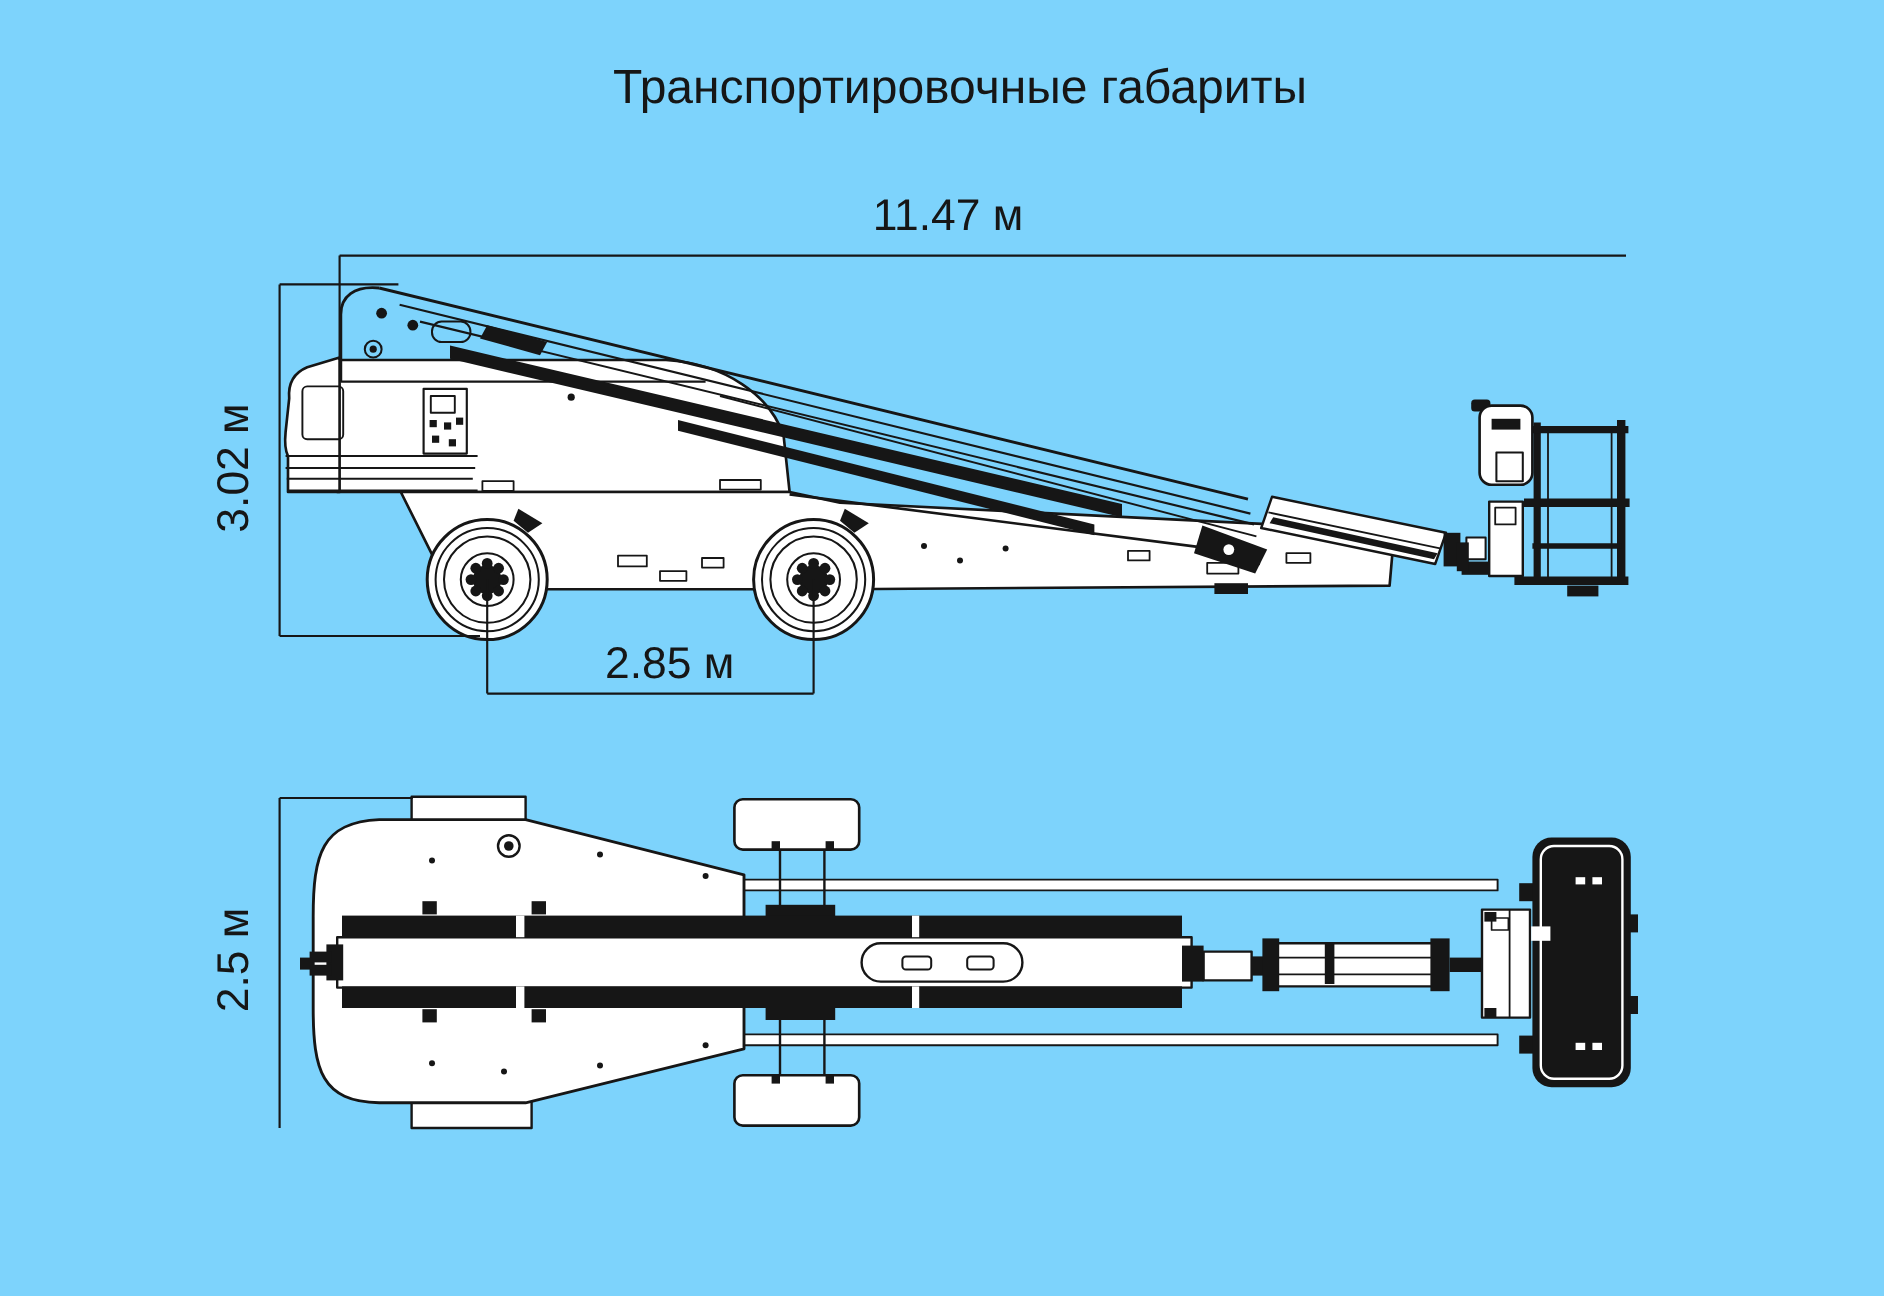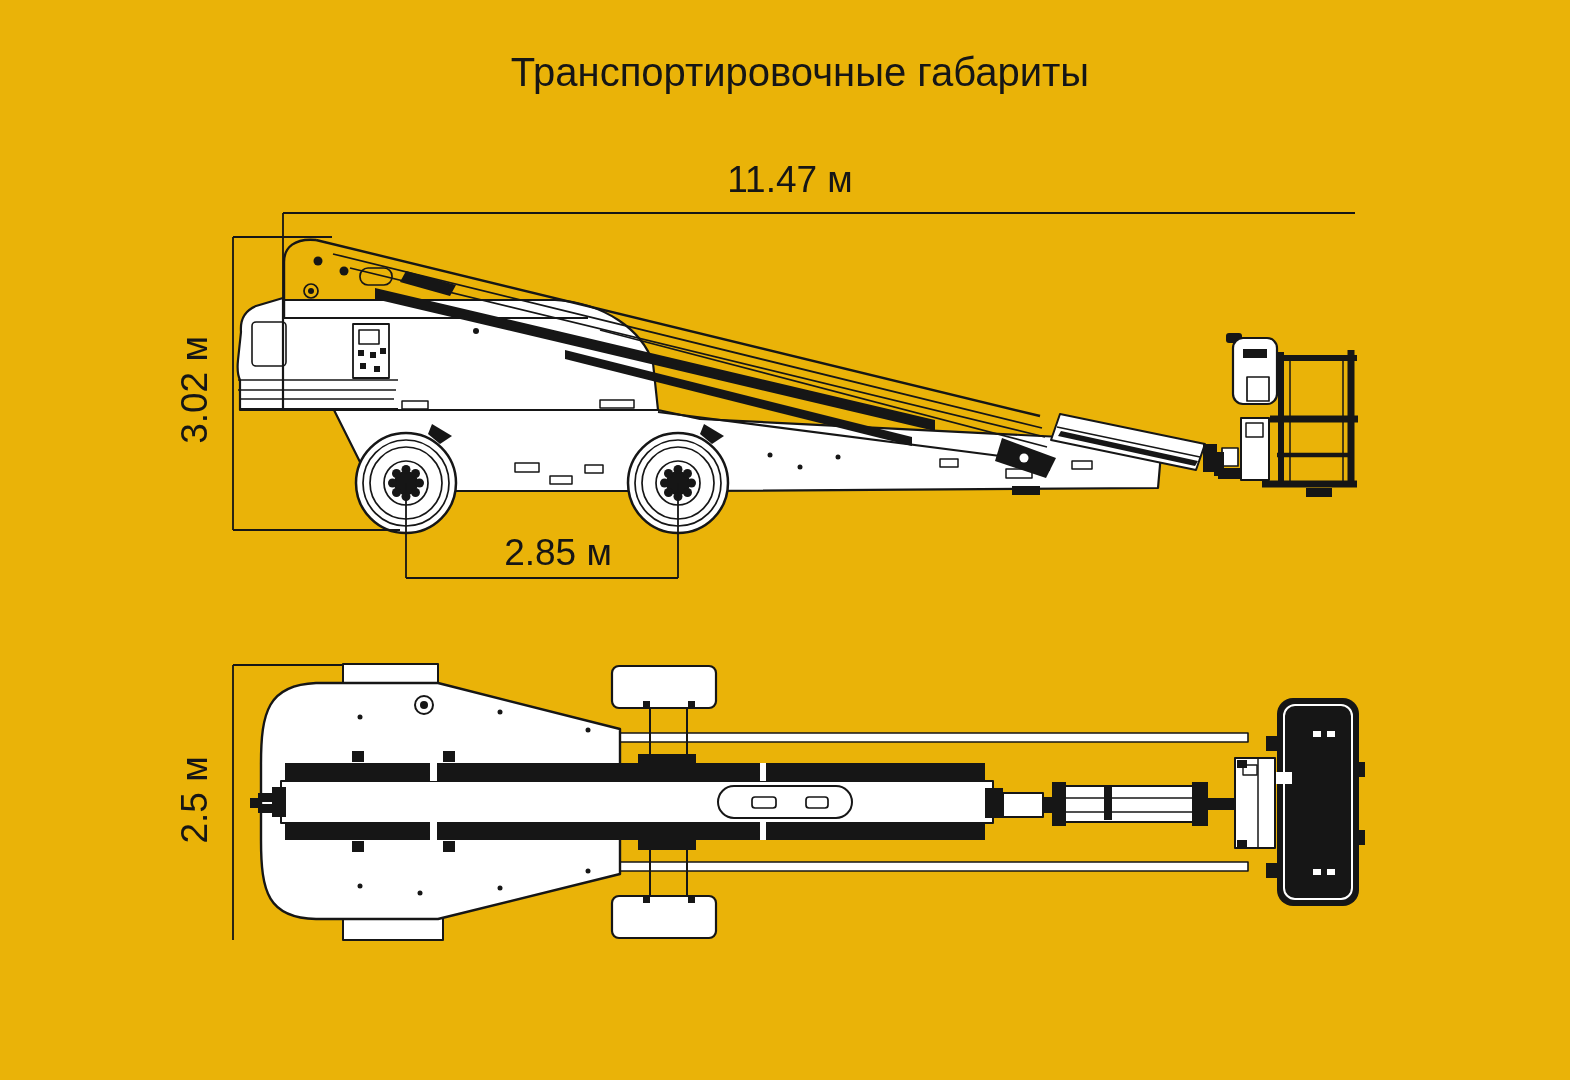--- a/index.html
+++ b/index.html
@@ -1,16 +1,16 @@
 <!DOCTYPE html>
 <html><head>
 <meta charset="utf-8">
 <style>
   html,body{margin:0;padding:0;background:#ffffff;}
-  #page{position:relative;width:1570px;height:1080px;background:#eab308;overflow:hidden;}
+  #page{position:relative;width:1570px;height:1080px;background:#7dd3fc;overflow:hidden;}
   svg{display:block;}
   .ln{fill:none;stroke:#161616;stroke-linejoin:round;stroke-linecap:butt;}
   .fw{fill:#ffffff;stroke:#161616;stroke-linejoin:round;}
   .bk{fill:#161616;stroke:none;}
   .wt{fill:#ffffff;stroke:none;}
   .dim{fill:none;stroke:#161616;stroke-width:1.8;}
   text{fill:#161616;font-family:"Liberation Sans","DejaVu Sans",sans-serif;}
   .title-t{font-size:40px;}
   .dim-t{font-size:37px;}
 </style>

